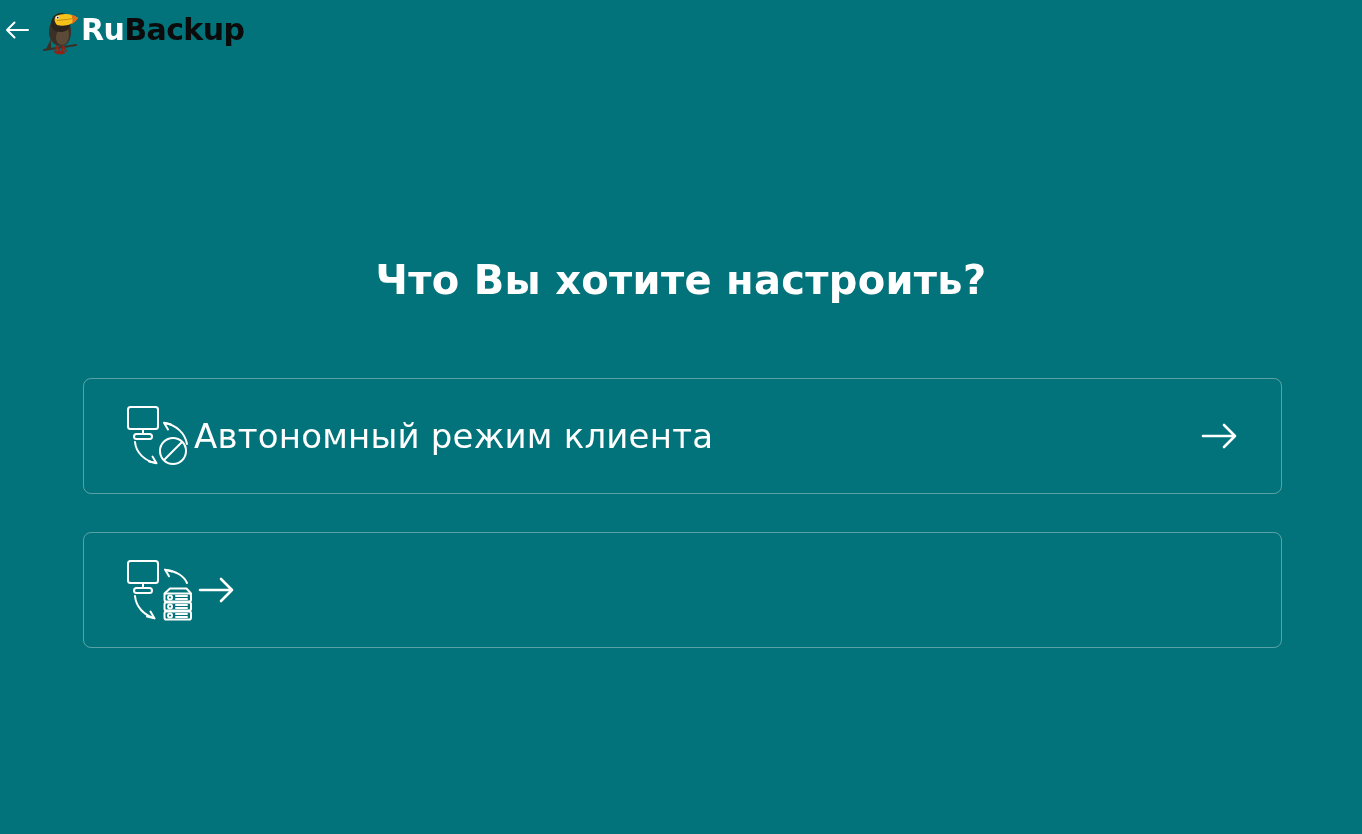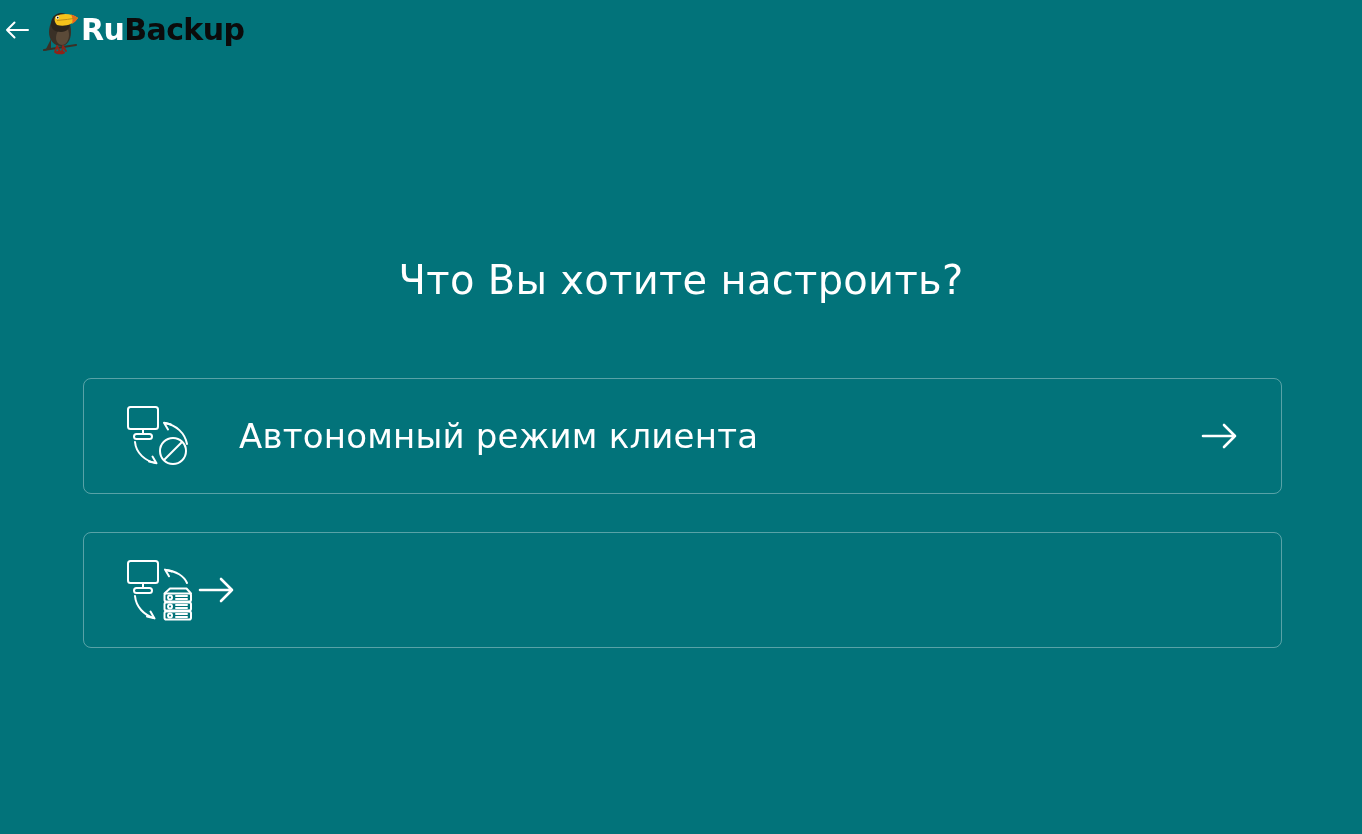--- a/index.html
+++ b/index.html
@@ -69,21 +69,21 @@
     height: 774px;
   }
   .page-title {
     position: absolute;
     top: 196px;
     left: 0;
     width: 1362px;
     text-align: center;
     color: #ffffff;
     font-size: 40px;
-    font-weight: 400;
+    font-weight: 700;
     letter-spacing: 0.3px;
     line-height: 1.2;
   }
 
   .options {
     position: absolute;
     top: 318px;
     left: 83px;
     width: 1199px;
   }
@@ -109,21 +109,20 @@
     display: flex;
     align-items: center;
     justify-content: center;
   }
   .option-label {
     flex: 1 1 auto;
     color: #ffffff;
     font-size: 34px;
     font-weight: 400;
     letter-spacing: 0.2px;
-    margin-left: 45px;
     text-align: left;
     white-space: nowrap;
   }
   .option-arrow {
     width: 46px;
     height: 46px;
     flex: 0 0 auto;
     display: flex;
     align-items: center;
     justify-content: center;

